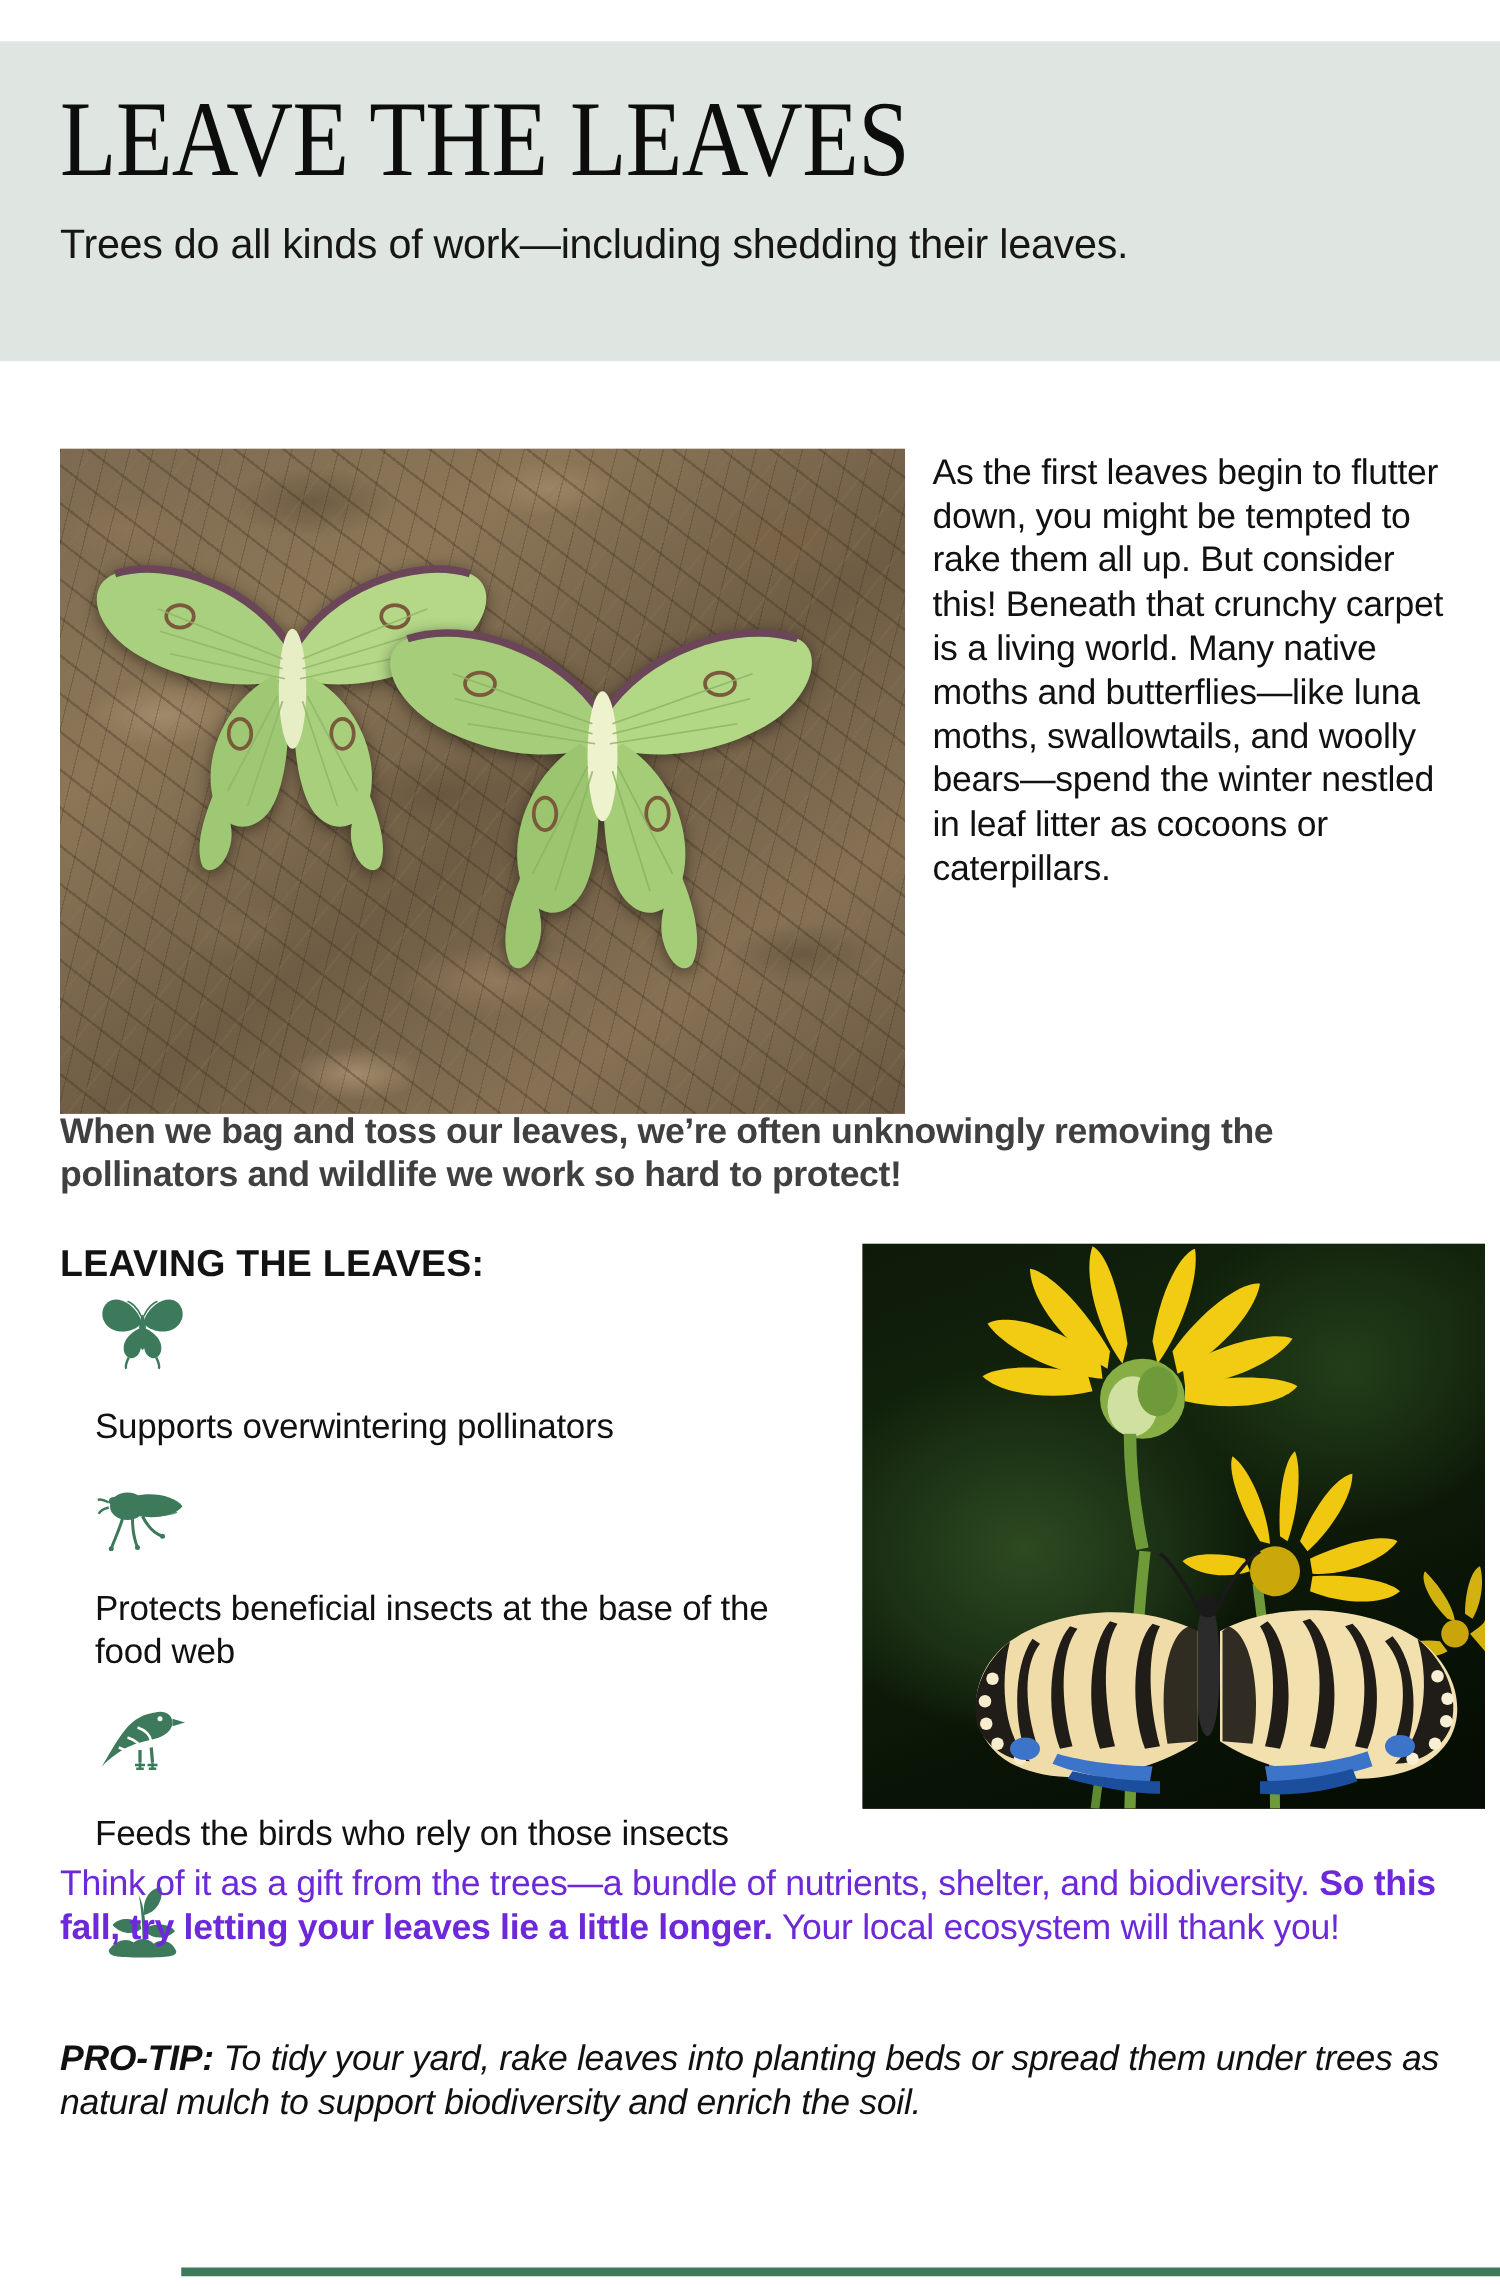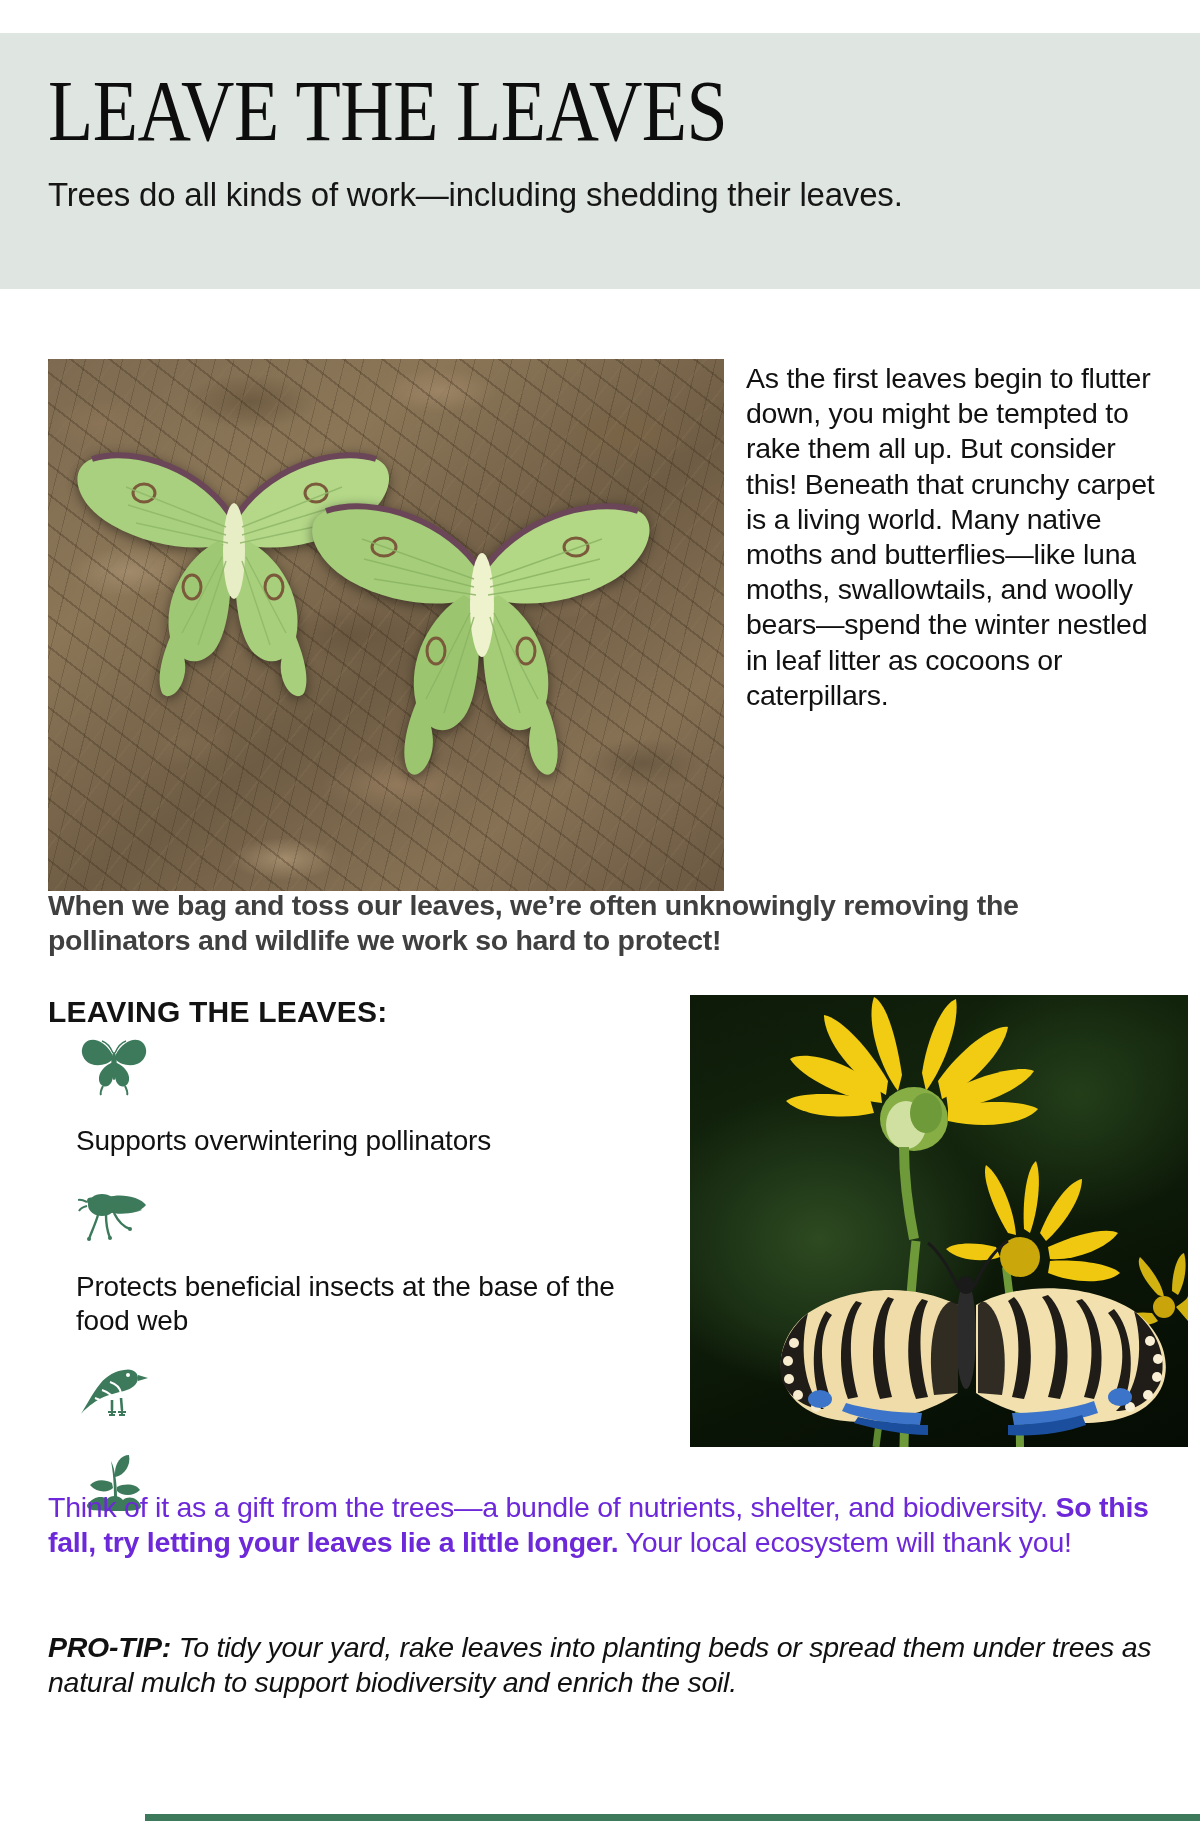--- a/index.html
+++ b/index.html
@@ -380,20 +380,21 @@
               <path d="M30 20 C 36 22, 40 26, 41 31" stroke="#ffffff" stroke-width="2" fill="none"></path>
               <path d="M22 28 C 28 30, 33 34, 34 39" stroke="#ffffff" stroke-width="2" fill="none"></path>
               <path d="M15 36 C 21 38, 25 41, 26 45" stroke="#ffffff" stroke-width="2" fill="none"></path>
               <path d="M32 38 L 32 48" stroke="#3d7a5b" stroke-width="2.6"></path>
               <path d="M41 36 L 42 48" stroke="#3d7a5b" stroke-width="2.6"></path>
               <path d="M28 50 L 36 50 M32 48 L 32 53 M29 53 L 35 53" stroke="#3d7a5b" stroke-width="2" fill="none"></path>
               <path d="M38 50 L 46 50 M42 48 L 42 53 M39 53 L 45 53" stroke="#3d7a5b" stroke-width="2" fill="none"></path>
             </g>
           </svg>
         </span>
+        <span class="benefit-text">Feeds the birds who rely on those insects</span>
       </div>
 
       <div class="benefit-row">
         <span class="benefit-icon">
           <svg width="66" height="62" viewBox="0 0 66 62">
             <g fill="#3d7a5b">
               <path d="M33 46 C 33 32, 32 18, 30 8 C 34 16, 36 30, 36 46 Z"></path>
               <path d="M34 20 C 34 10, 40 2, 48 2 C 50 12, 44 22, 34 24 Z"></path>
               <path d="M31 30 C 24 26, 14 26, 9 32 C 16 40, 27 40, 32 35 Z"></path>
               <path d="M36 34 C 44 30, 55 31, 59 37 C 52 44, 41 43, 36 38 Z"></path>

